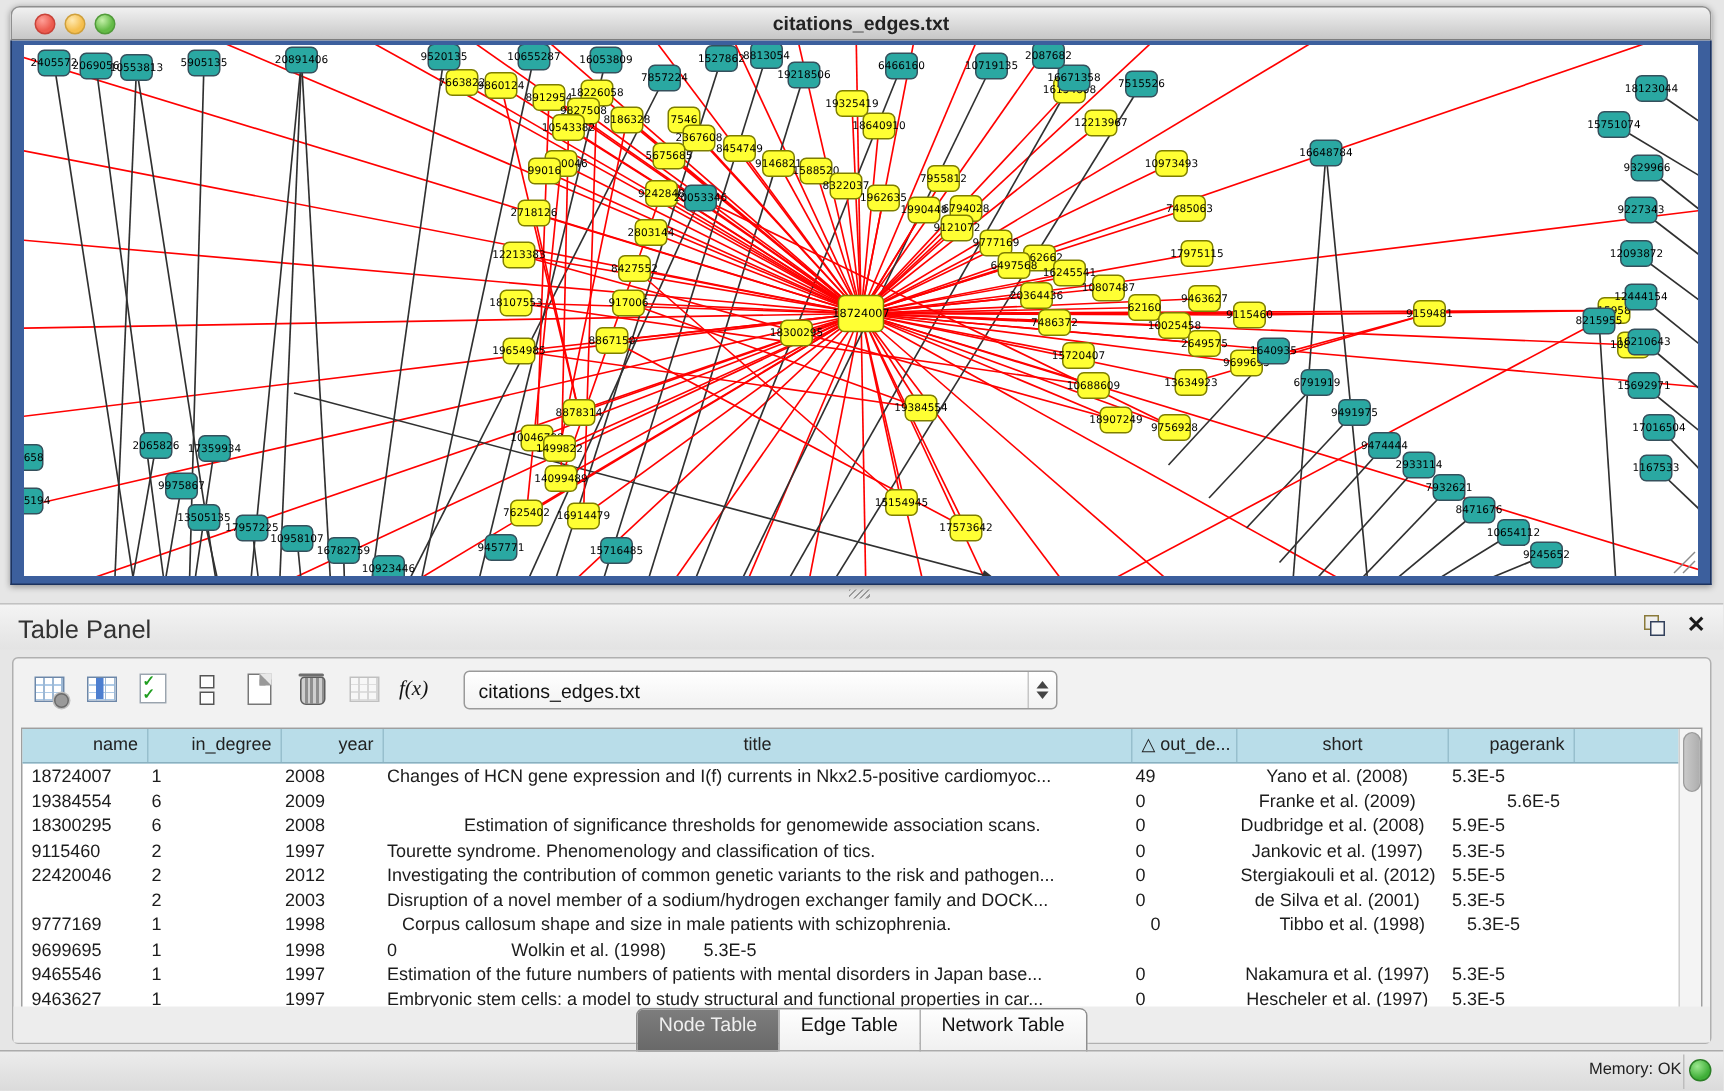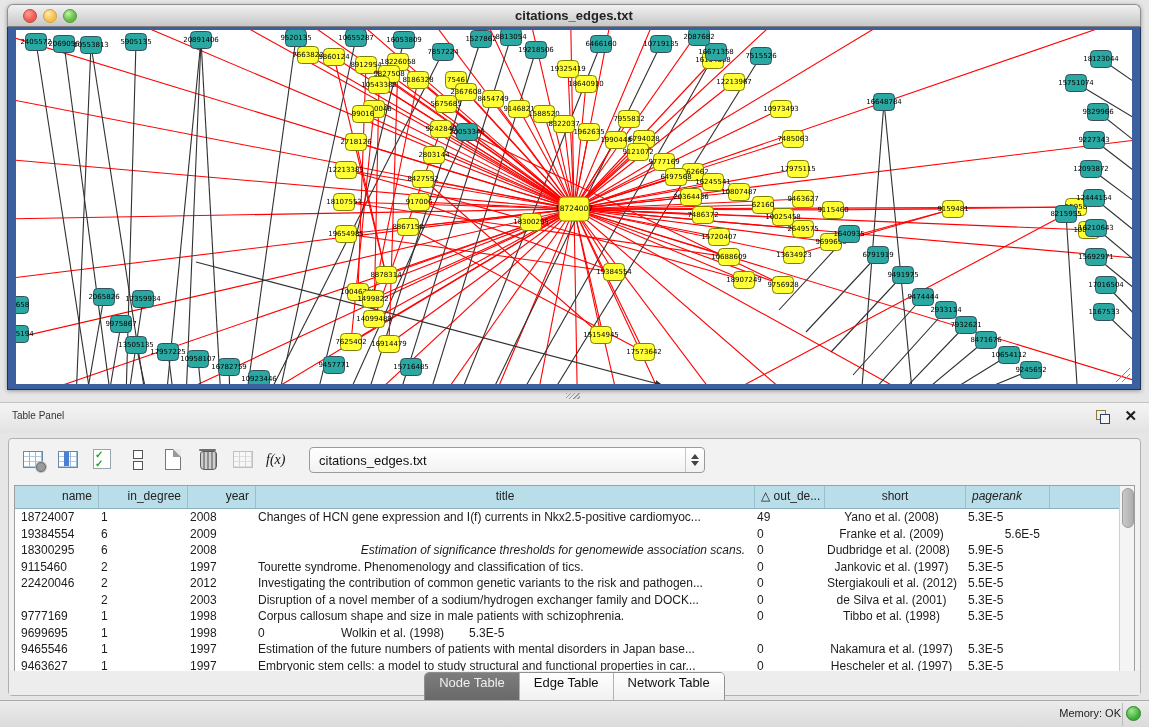--- a/index.html
+++ b/index.html
@@ -20,21 +20,21 @@
     border-bottom:1px solid #1d335e;padding:3px 8px 6px 8px;box-sizing:border-box;}
   .canvas{width:1116px;height:354px;background:#fff;position:relative;overflow:hidden;}
   svg text{pointer-events:none;}
   
   .splitter{position:absolute;left:0;top:390px;width:1149px;height:12px;}
   .grip{position:absolute;left:566px;top:3px;width:14px;height:6px;
     background:repeating-linear-gradient(135deg,#9a9a9a 0 1px,transparent 1px 3px);cursor:row-resize;}
   
   .panelhdr{position:absolute;left:0;top:402px;width:1149px;height:30px;
     background:linear-gradient(#f4f4f4,#e3e3e3);border-top:1px solid #c2c2c2;}
-  .panelhdr .lbl{position:absolute;left:12px;top:7px;font-size:10px;color:#333;}
+  .panelhdr .lbl{position:absolute;left:12px;top:7px;font-size:17px;color:#333;}
   .float-btn{position:absolute;right:38px;top:7px;width:15px;height:15px;cursor:pointer;}
   .float-btn .sq1{position:absolute;left:0;top:0;width:8px;height:8px;border:1px solid #8a7a3a;}
   .float-btn .sq2{position:absolute;left:4px;top:4px;width:8px;height:8px;border:1px solid #33415c;background:#f4f4f4;}
   .close-btn{position:absolute;right:12px;top:4px;font-size:15px;font-weight:bold;color:#1a1a1a;cursor:pointer;}
   .content{position:absolute;left:8px;top:438px;width:1133px;height:258px;background:#f2f2f2;
     border:1px solid #b0b0b0;border-radius:4px;box-sizing:border-box;}
   
   .tbar{position:absolute;left:0;top:0;width:100%;height:42px;display:flex;align-items:center;padding-left:12px;box-sizing:border-box;}
   .ticon{width:26px;height:24px;margin-right:9px;position:relative;cursor:pointer;flex:none;}
   .gridplain{position:absolute;left:2px;top:3px;width:18px;height:15px;border:1px solid #6d87a8;background:#fff;}
@@ -829,21 +829,21 @@
   </div>
 
   <div class="twrap">
     <div class="thead" id="thead">
         <div class="hc" style="width: 84px; text-align: right;">name</div>
         <div class="hc" style="width: 89px; text-align: right;">in_degree</div>
         <div class="hc" style="width: 68px; text-align: right;">year</div>
         <div class="hc" style="width: 499px; text-align: center;">title</div>
         <div class="hc" style="width: 70px; text-align: left;">△ out_de...</div>
         <div class="hc" style="width: 141px; text-align: center;">short</div>
-        <div class="hc" style="width: 84px; text-align: left; font-style: italic;">pagerank</div>
+        <div class="hc" style="width: 84px; text-align: right;">pagerank</div>
       </div>
     <div id="tbody">
         <div class="trow">
           <div class="tc" style="width: 80px; text-align: left;">18724007</div>
           <div class="tc" style="width: 89px; text-align: left;">1</div>
           <div class="tc" style="width: 68px; text-align: left;">2008</div>
           <div class="tc" style="width: 499px; text-align: left;">Changes of HCN gene expression and I(f) currents in Nkx2.5-positive cardiomyoc...</div>
           <div class="tc" style="width: 70px; text-align: left;">49</div>
           <div class="tc" style="width: 141px; text-align: center;">Yano et al. (2008)</div>
           <div class="tc" style="width: 84px; text-align: left;">5.3E-5</div>
@@ -854,21 +854,21 @@
           <div class="tc" style="width: 68px; text-align: left;">2009</div>
           <div class="tc" style="width: 499px; text-align: left; margin-top: 44px;">Genome-wide association studies in ADHD.</div>
           <div class="tc" style="width: 70px; text-align: left;">0</div>
           <div class="tc" style="width: 141px; text-align: center;">Franke et al. (2009)</div>
           <div class="tc" style="width: 84px; text-align: right;">5.6E-5</div>
         </div>
         <div class="trow">
           <div class="tc" style="width: 80px; text-align: left;">18300295</div>
           <div class="tc" style="width: 89px; text-align: left;">6</div>
           <div class="tc" style="width: 68px; text-align: left;">2008</div>
-          <div class="tc" style="width: 499px; text-align: right; font-style: italic;">Estimation of significance thresholds for genomewide association scans.</div>
+          <div class="tc" style="width: 499px; text-align: center;">Estimation of significance thresholds for genomewide association scans.</div>
           <div class="tc" style="width: 70px; text-align: left;">0</div>
           <div class="tc" style="width: 141px; text-align: left;">Dudbridge et al. (2008)</div>
           <div class="tc" style="width: 84px; text-align: left;">5.9E-5</div>
         </div>
         <div class="trow">
           <div class="tc" style="width: 80px; text-align: left;">9115460</div>
           <div class="tc" style="width: 89px; text-align: left;">2</div>
           <div class="tc" style="width: 68px; text-align: left;">1997</div>
           <div class="tc" style="width: 499px; text-align: left;">Tourette syndrome. Phenomenology and classification of tics.</div>
           <div class="tc" style="width: 70px; text-align: left;">0</div>
@@ -890,21 +890,21 @@
           <div class="tc" style="width: 68px; text-align: left;">2003</div>
           <div class="tc" style="width: 499px; text-align: left;">Disruption of a novel member of a sodium/hydrogen exchanger family and DOCK...</div>
           <div class="tc" style="width: 70px; text-align: left;">0</div>
           <div class="tc" style="width: 141px; text-align: center;">de Silva et al. (2001)</div>
           <div class="tc" style="width: 84px; text-align: left;">5.3E-5</div>
         </div>
         <div class="trow">
           <div class="tc" style="width: 80px; text-align: left;">9777169</div>
           <div class="tc" style="width: 89px; text-align: left;">1</div>
           <div class="tc" style="width: 68px; text-align: left;">1998</div>
-          <div class="tc" style="width: 499px; text-align: left;">Corpus callosum shape and size in male patients with schizophrenia.</div>
+          <div class="tc" style="width: 499px; text-align: left; margin-left: 10px;">Corpus callosum shape and size in male patients with schizophrenia.</div>
           <div class="tc" style="width: 70px; text-align: left;">0</div>
           <div class="tc" style="width: 141px; text-align: center;">Tibbo et al. (1998)</div>
           <div class="tc" style="width: 84px; text-align: left;">5.3E-5</div>
         </div>
         <div class="trow">
           <div class="tc" style="width: 80px; text-align: left;">9699695</div>
           <div class="tc" style="width: 89px; text-align: left;">1</div>
           <div class="tc" style="width: 68px; text-align: left;">1998</div>
           <div class="tc" style="width: 70px; text-align: left;">0</div>
           <div class="tc" style="width: 141px; text-align: center;">Wolkin et al. (1998)</div>

